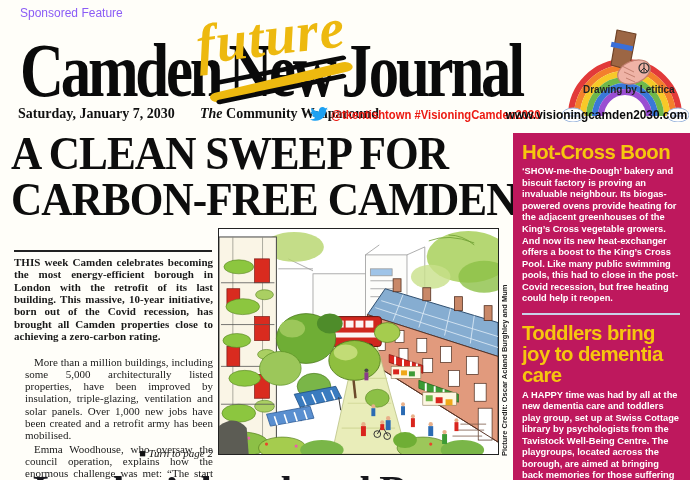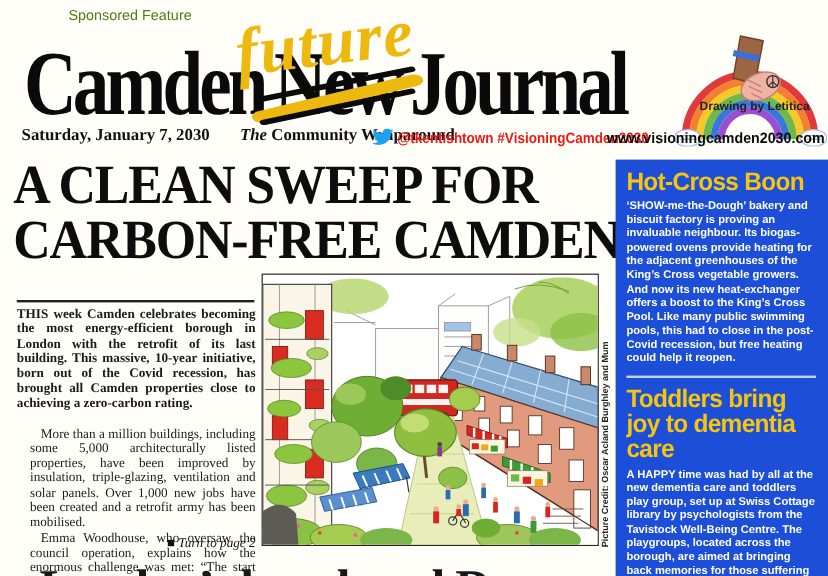--- a/index.html
+++ b/index.html
@@ -1,19 +1,19 @@
 <!DOCTYPE html>
 <html><head>
 <meta charset="utf-8">
 <style>
   html,body{margin:0;padding:0;background:#e8e8e8;}
   .page{position:relative;width:690px;height:480px;background:#fffef9;overflow:hidden;
         font-family:"Liberation Serif",serif;color:#111;}
   
-  .sponsored{position:absolute;left:20px;top:6px;font:12px "Liberation Sans",sans-serif;color:#4d7c0f;margin-left:37px;}
+  .sponsored{position:absolute;left:20px;top:6px;font:12px "Liberation Sans",sans-serif;color:#8b5cf6;}
   
   .masthead{position:absolute;left:20px;top:32px;white-space:nowrap;
             font:bold 76px "Liberation Serif",serif;letter-spacing:-4px;
             transform:scaleX(.80);transform-origin:left top;color:#0a0a0a;line-height:1;}
   .masthead .word{display:inline-block;margin-right:10px;}
   .struck{position:relative;display:inline-block;}
   .struck svg{position:absolute;left:-6%;top:0;width:112%;height:100%;overflow:visible;}
   .script-future{position:absolute;left:196px;top:4px;font:bold italic 56px "Liberation Serif",serif;
                  color:#edb90f;transform:rotate(-7deg);letter-spacing:1px;white-space:nowrap;}
   .rainbow{position:absolute;left:562px;top:24px;width:127px;height:98px;}
@@ -43,21 +43,21 @@
   .turnto{position:absolute;left:14px;top:447px;width:199px;text-align:right;
           font:italic 11px "Liberation Serif",serif;}
   
   .illus{position:absolute;left:218px;top:228px;width:281px;height:227px;background:#fff;
          border:1.5px solid #222;box-sizing:border-box;}
   .illus svg{display:block;width:100%;height:100%;}
   .pic-credit{position:absolute;left:392px;top:338px;width:226px;height:10px;
               transform:rotate(-90deg);font:bold 7.5px "Liberation Sans",sans-serif;
               color:#222;white-space:nowrap;}
   
-  .sidebar{position:absolute;left:513px;top:133px;width:177px;height:347px;background:#1d4ed8;
+  .sidebar{position:absolute;left:513px;top:133px;width:177px;height:347px;background:#be185d;
            box-sizing:border-box;padding:5px 8px 0 9px;font-family:"Liberation Sans",sans-serif;}
   .sb-head{color:#f6c60e;font-weight:bold;font-size:21px;line-height:1.02;letter-spacing:-.6px;
            transform:scaleX(.97);transform-origin:left top;margin:3px 0 4px 0;}
   .sb-body{color:#fff;font-weight:bold;font-size:9.3px;line-height:1.24;letter-spacing:0;}
   .sb-div{border-top:2px solid #c9d2e8;margin:8px 2px 7px 0;}
   
   .bottom-headline{position:absolute;left:33px;top:466px;width:478px;overflow:hidden;
                    font:bold 43px "Liberation Serif",serif;letter-spacing:-1px;color:#17171c;
                    white-space:nowrap;transform:scaleX(.96);transform-origin:left top;}
 </style>

